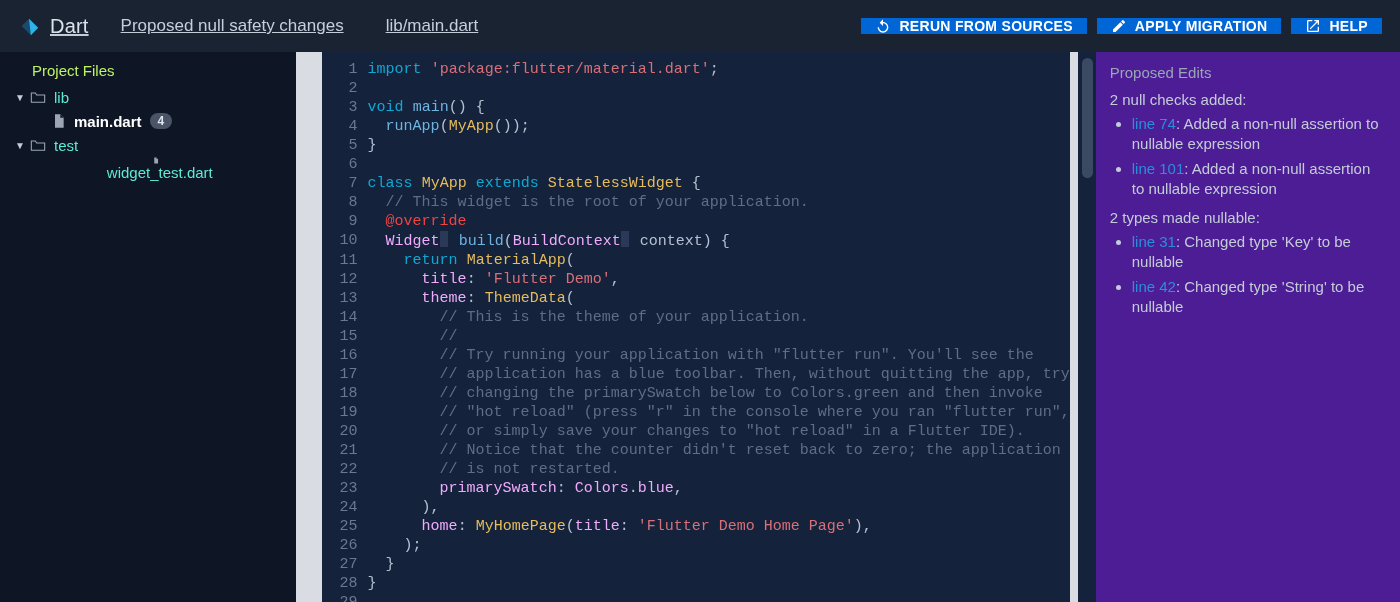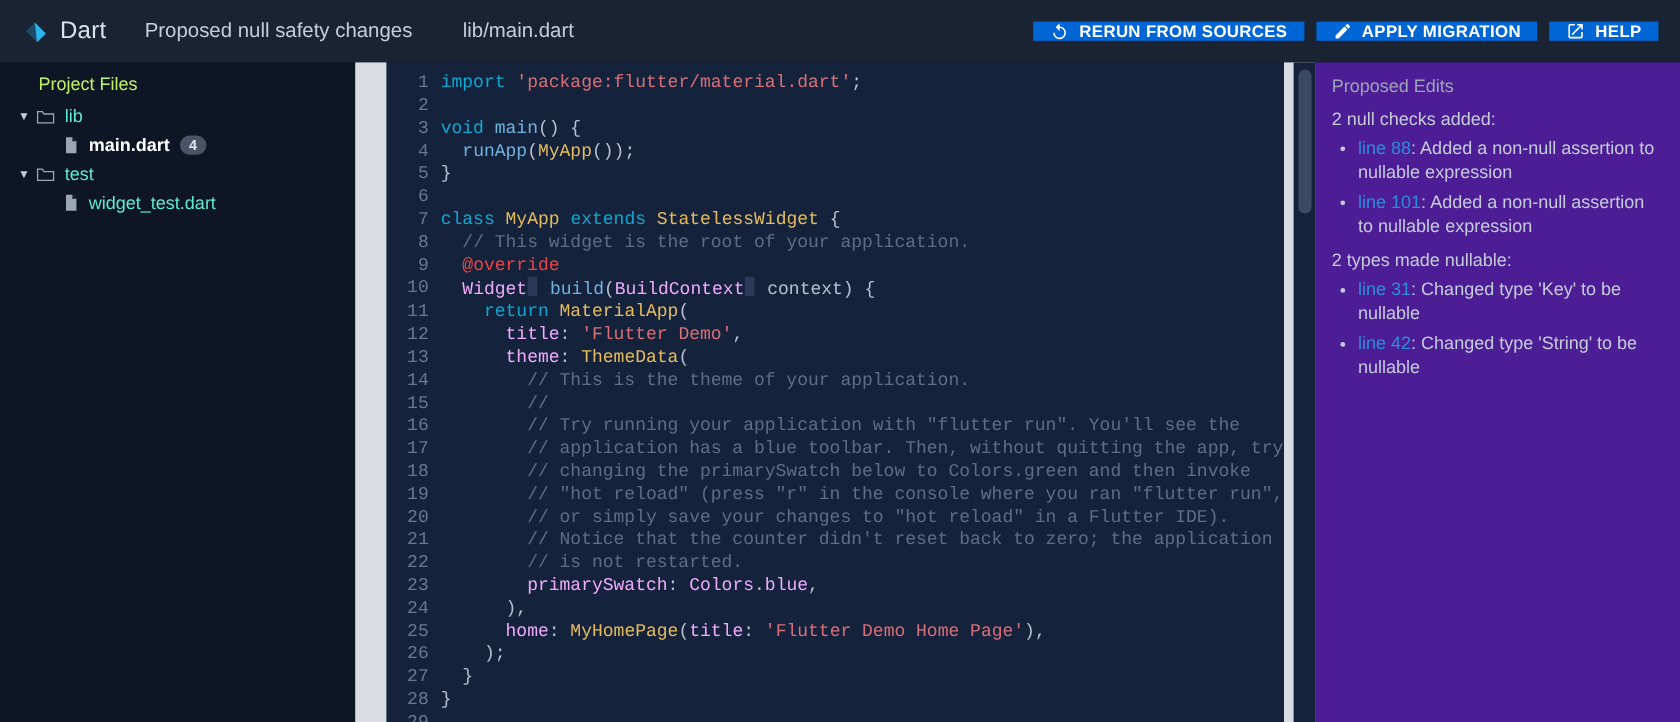--- a/index.html
+++ b/index.html
@@ -1,20 +1,20 @@
 <!DOCTYPE html>
 <html><head>
   <meta charset="utf-8">
   <style>
     * { margin:0; padding:0; box-sizing:border-box; }
     html,body { width:1400px; height:602px; background:#0e1625; color:#c4ccd8; font-family:"Helvetica Neue",Arial,sans-serif; font-size:14px; overflow:hidden; }
 
     
     .header { height:52px; display:flex; align-items:center; justify-content:space-between; padding:0 18px; background:#1a2332; }
-    .header-left { display:flex; align-items:center; gap:18px; }
+    .header-left { display:flex; align-items:center; gap:18px;text-decoration:underline; }
     .logo { display:flex; align-items:center; gap:10px; }
     .logo-icon { width:22px; height:22px; }
     .logo-text { font-size:20px; color:#dbe2ec; font-weight:500; letter-spacing:.2px; }
     .subtitle { font-size:17px; color:#c7cedb; margin-left:14px; }
     .filepath { font-size:17px; color:#c7cedb; margin-left:24px; }
     .header-right { display:flex; align-items:center; gap:10px; }
     .btn { display:flex; align-items:center; gap:8px; height:16px; padding:0 14px; background:#0066d6; color:#fff; font-size:14px; font-weight:600; letter-spacing:.3px; border:none; cursor:pointer; }
     .btn .icon { fill:#fff; }
 
     
@@ -117,21 +117,21 @@
           <span class="tree-label sel">main.dart</span>
           <span class="badge">4</span>
         </div>
         <div class="tree-row" style="padding-left: 14px;">
           <span class="chev">▼</span>
           <svg class="folder-ic" viewBox="0 0 24 20">
             <path fill="none" stroke="#9aa6b6" stroke-width="1.6" d="M2 4h6l2 3h12v11H2z"></path>
           </svg>
           <span class="tree-label">test</span>
         </div>
-        <div class="tree-row" style="padding-left: 52px;">
+        <div class="tree-row" style="padding-left: 24px; flex-direction: column;">
           <svg class="file-ic" viewBox="0 0 20 24">
             <path fill="#9aa6b6" d="M4 2h8l5 5v15H4z"></path>
             <path fill="#0e1625" d="M12 2v5h5"></path>
           </svg>
           <span class="tree-label">widget_test.dart</span>
         </div>
       </div>
   </div>
 
   <div class="editor-wrap">
@@ -258,21 +258,21 @@
     <div class="scrollbar">
       <div class="scrollbar-thumb"></div>
     </div>
   </div>
 
   <div class="right">
     <div class="right-title">Proposed Edits</div>
     <div id="edits">
         <div class="edit-section">2 null checks added:</div>
         <ul class="edit-list">
-          <li><a href="#">line 88</a><span>: Added a non-null assertion to nullable expression</span></li>
+          <li><a href="#">line 74</a><span>: Added a non-null assertion to nullable expression</span></li>
           <li><a href="#">line 101</a><span>: Added a non-null assertion to nullable expression</span></li>
         </ul>
         <div class="edit-section">2 types made nullable:</div>
         <ul class="edit-list">
           <li><a href="#">line 31</a><span>: Changed type 'Key' to be nullable</span></li>
           <li><a href="#">line 42</a><span>: Changed type 'String' to be nullable</span></li>
         </ul>
       </div>
   </div>
 </div>

